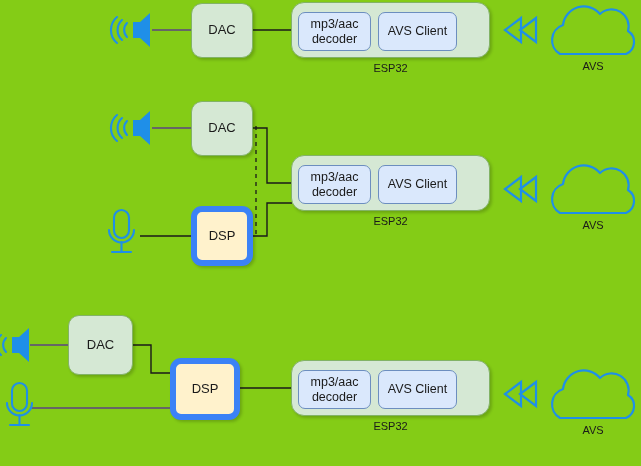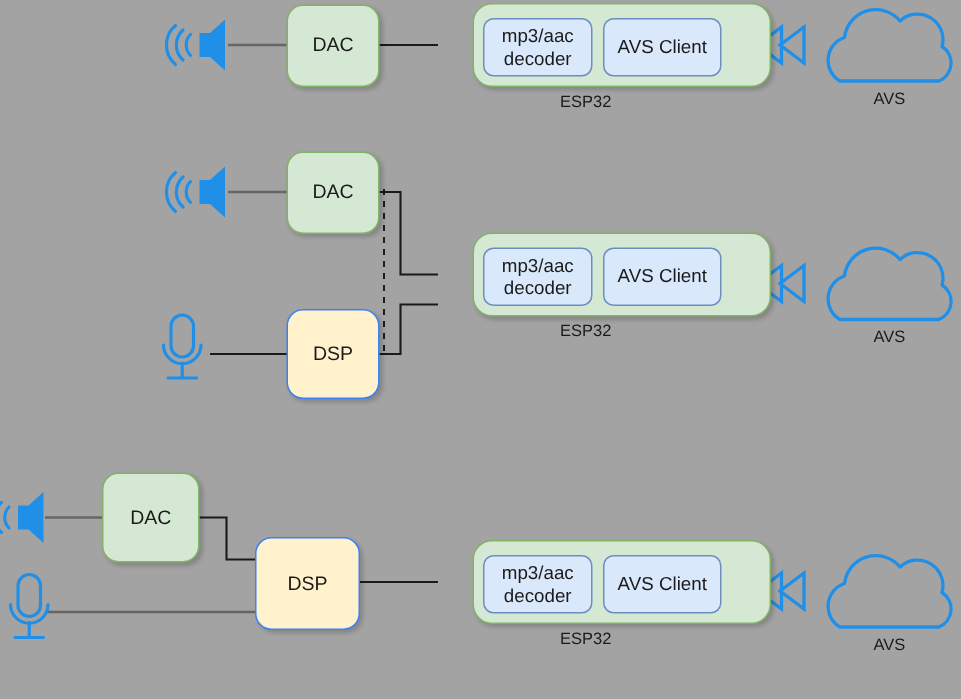--- a/index.html
+++ b/index.html
@@ -7,21 +7,21 @@
     padding: 0;
     background: #ffffff;
   }
   body {
     font-family: "Liberation Sans", sans-serif;
   }
   #canvas {
     position: relative;
     width: 641px;
     height: 466px;
-    background: #a3a3a3;
+    background: #84cc16;
     overflow: hidden;
   }
   .svg-layer {
     position: absolute;
     left: 0;
     top: 0;
     width: 641px;
     height: 466px;
   }
   
@@ -38,31 +38,30 @@
     line-height: 1.15;
     z-index: 3;
   }
   .node.green {
     background: #d5e8d4;
     border: 1px solid #82b366;
     box-shadow: 2px 2px 3px rgba(0,0,0,0.18);
   }
   .node.orange {
     background: #ffe6cc;
-    border: 1px solid #3b82f6;
+    border: 6px solid #3b82f6;
     background: #fff2cc;
     box-shadow: 2px 2px 3px rgba(0,0,0,0.18);
   }
   .node.esp {
     background: #d5e8d4;
     border: 1px solid #82b366;
     border-radius: 13px;
     box-shadow: 2px 2px 3px rgba(0,0,0,0.18);
     display: block;
-    margin-left: 24px;
   }
   .subnode {
     position: absolute;
     box-sizing: border-box;
     background: #dae8fc;
     border: 1px solid #6c8ebf;
     border-radius: 7px;
     display: flex;
     align-items: center;
     justify-content: center;

